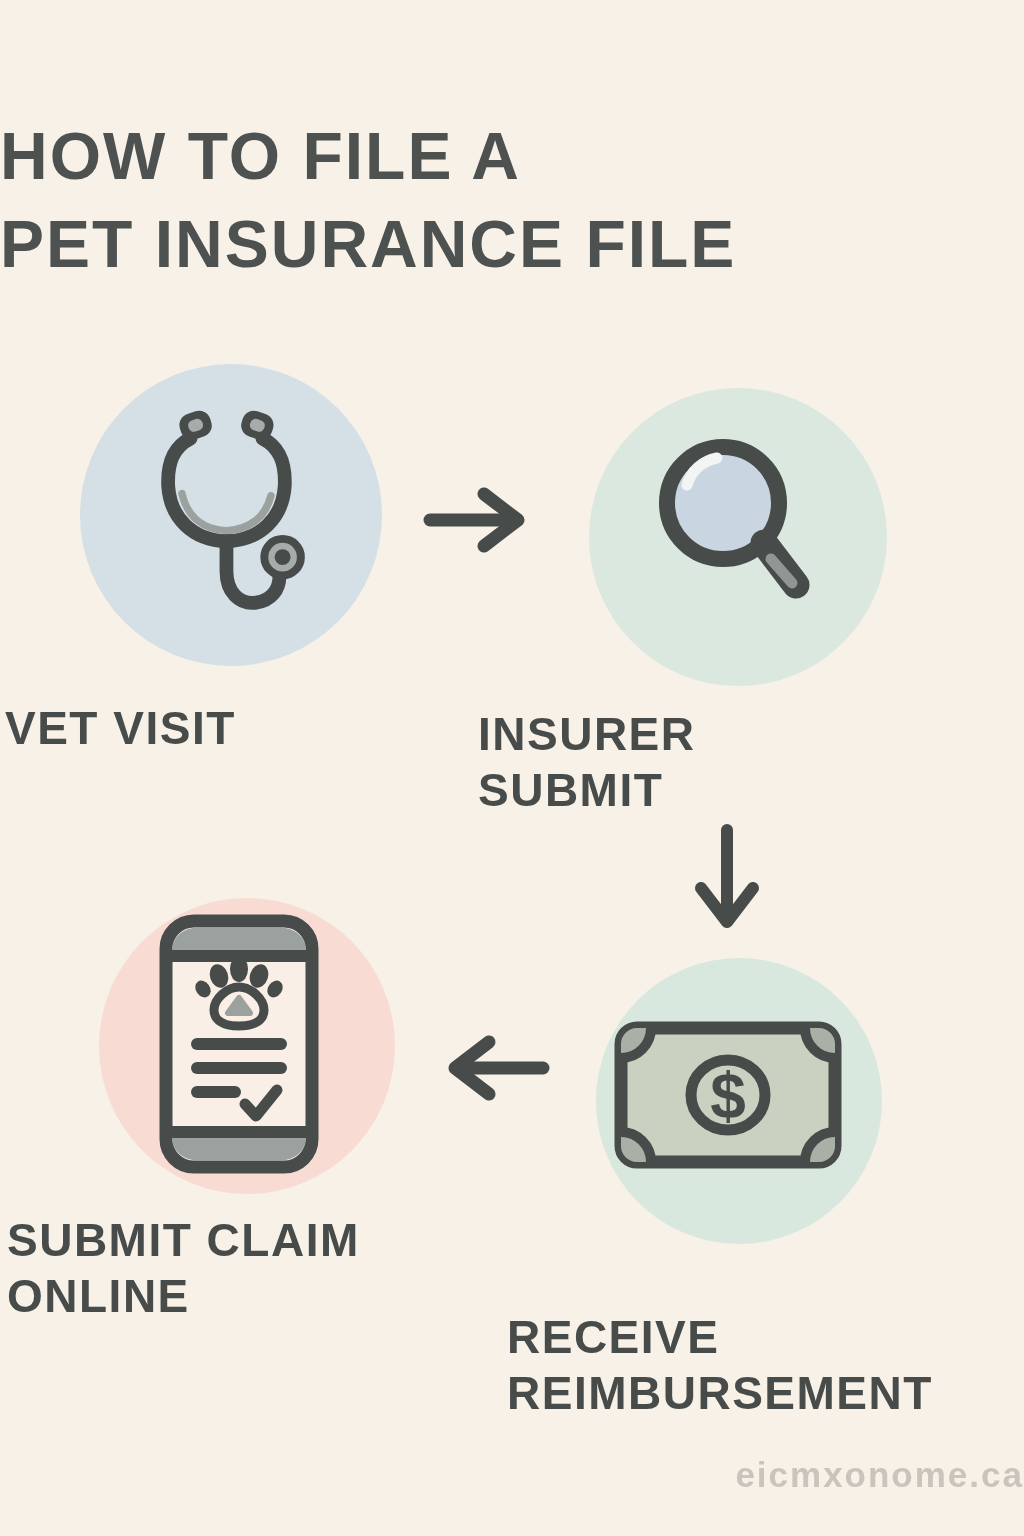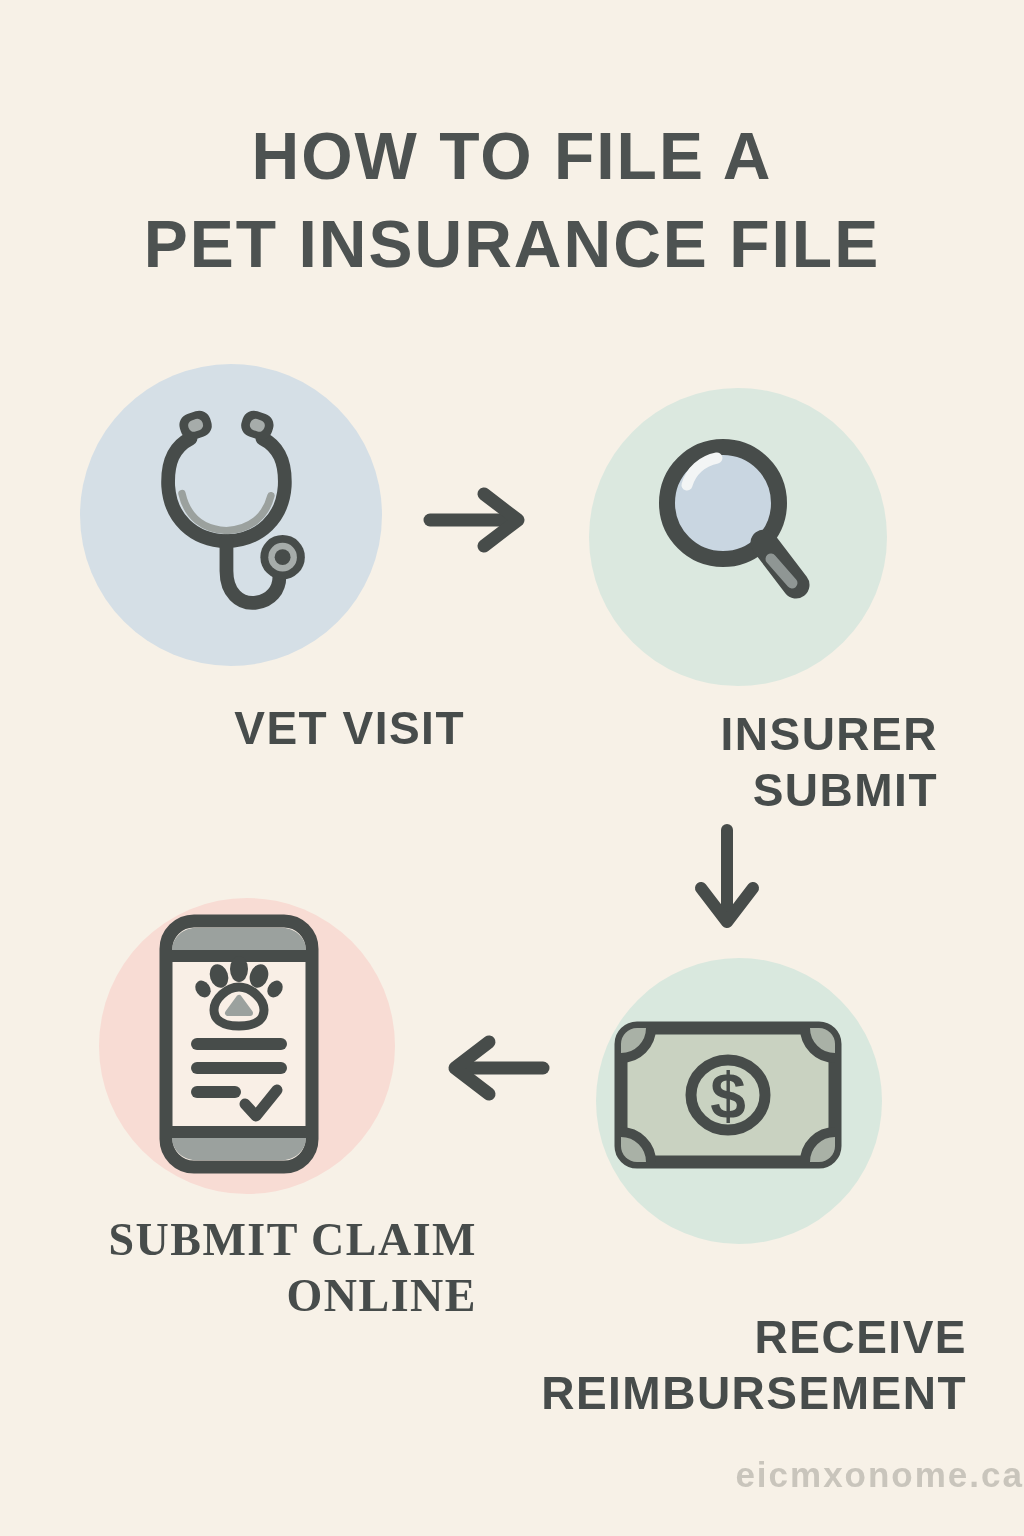--- a/index.html
+++ b/index.html
@@ -8,46 +8,45 @@
     width:1024px;height:1536px;
     margin:0 auto;
     background:#f7f1e7;
     overflow:hidden;
     font-family:"Liberation Sans","DejaVu Sans",sans-serif;
     --ink:#474c4a;
     --gray:#9ba19e;
   }
   .title{
     position:absolute;left:0;top:112px;width:1024px;
-    text-align:center;
     font-size:66px;font-weight:bold;line-height:88px;
     letter-spacing:2px;color:#4d5251;margin:0;
   }
   .circle{
     position:absolute;border-radius:50%;
   }
   .circle svg{position:absolute;}
   .c-vet{left:80px;top:364px;width:302px;height:302px;}
   .c-insurer{left:589px;top:388px;width:298px;height:298px;}
   .c-money{left:596px;top:958px;width:286px;height:286px;}
   .c-phone{left:99px;top:898px;width:296px;height:296px;}
 
   .arrow{position:absolute;}
   .a-right{left:420px;top:482px;}
   .a-down{left:691px;top:822px;}
   .a-left{left:428px;top:1030px;}
 
   .step-label{
-    position:absolute;width:460px;text-align:right;
+    position:absolute;width:460px;text-align:left;
     font-size:46px;font-weight:bold;line-height:56px;
     letter-spacing:1.5px;color:#474c4b;
   }
   .l-vet{left:5px;top:700px;}
   .l-insurer{left:478px;top:706px;}
-  .l-submit{left:17px;top:1212px;font-family:Liberation Serif, serif;}
+  .l-submit{left:7px;top:1212px;}
   .l-receive{left:507px;top:1274px;margin-top:35px;}
 
   .watermark{
     position:absolute;left:0;top:1455px;width:1024px;
     text-align:right;font-size:35px;font-weight:bold;
     letter-spacing:2px;color:#c9c5bc;
   }
 </style>
 </head>
 <body>

